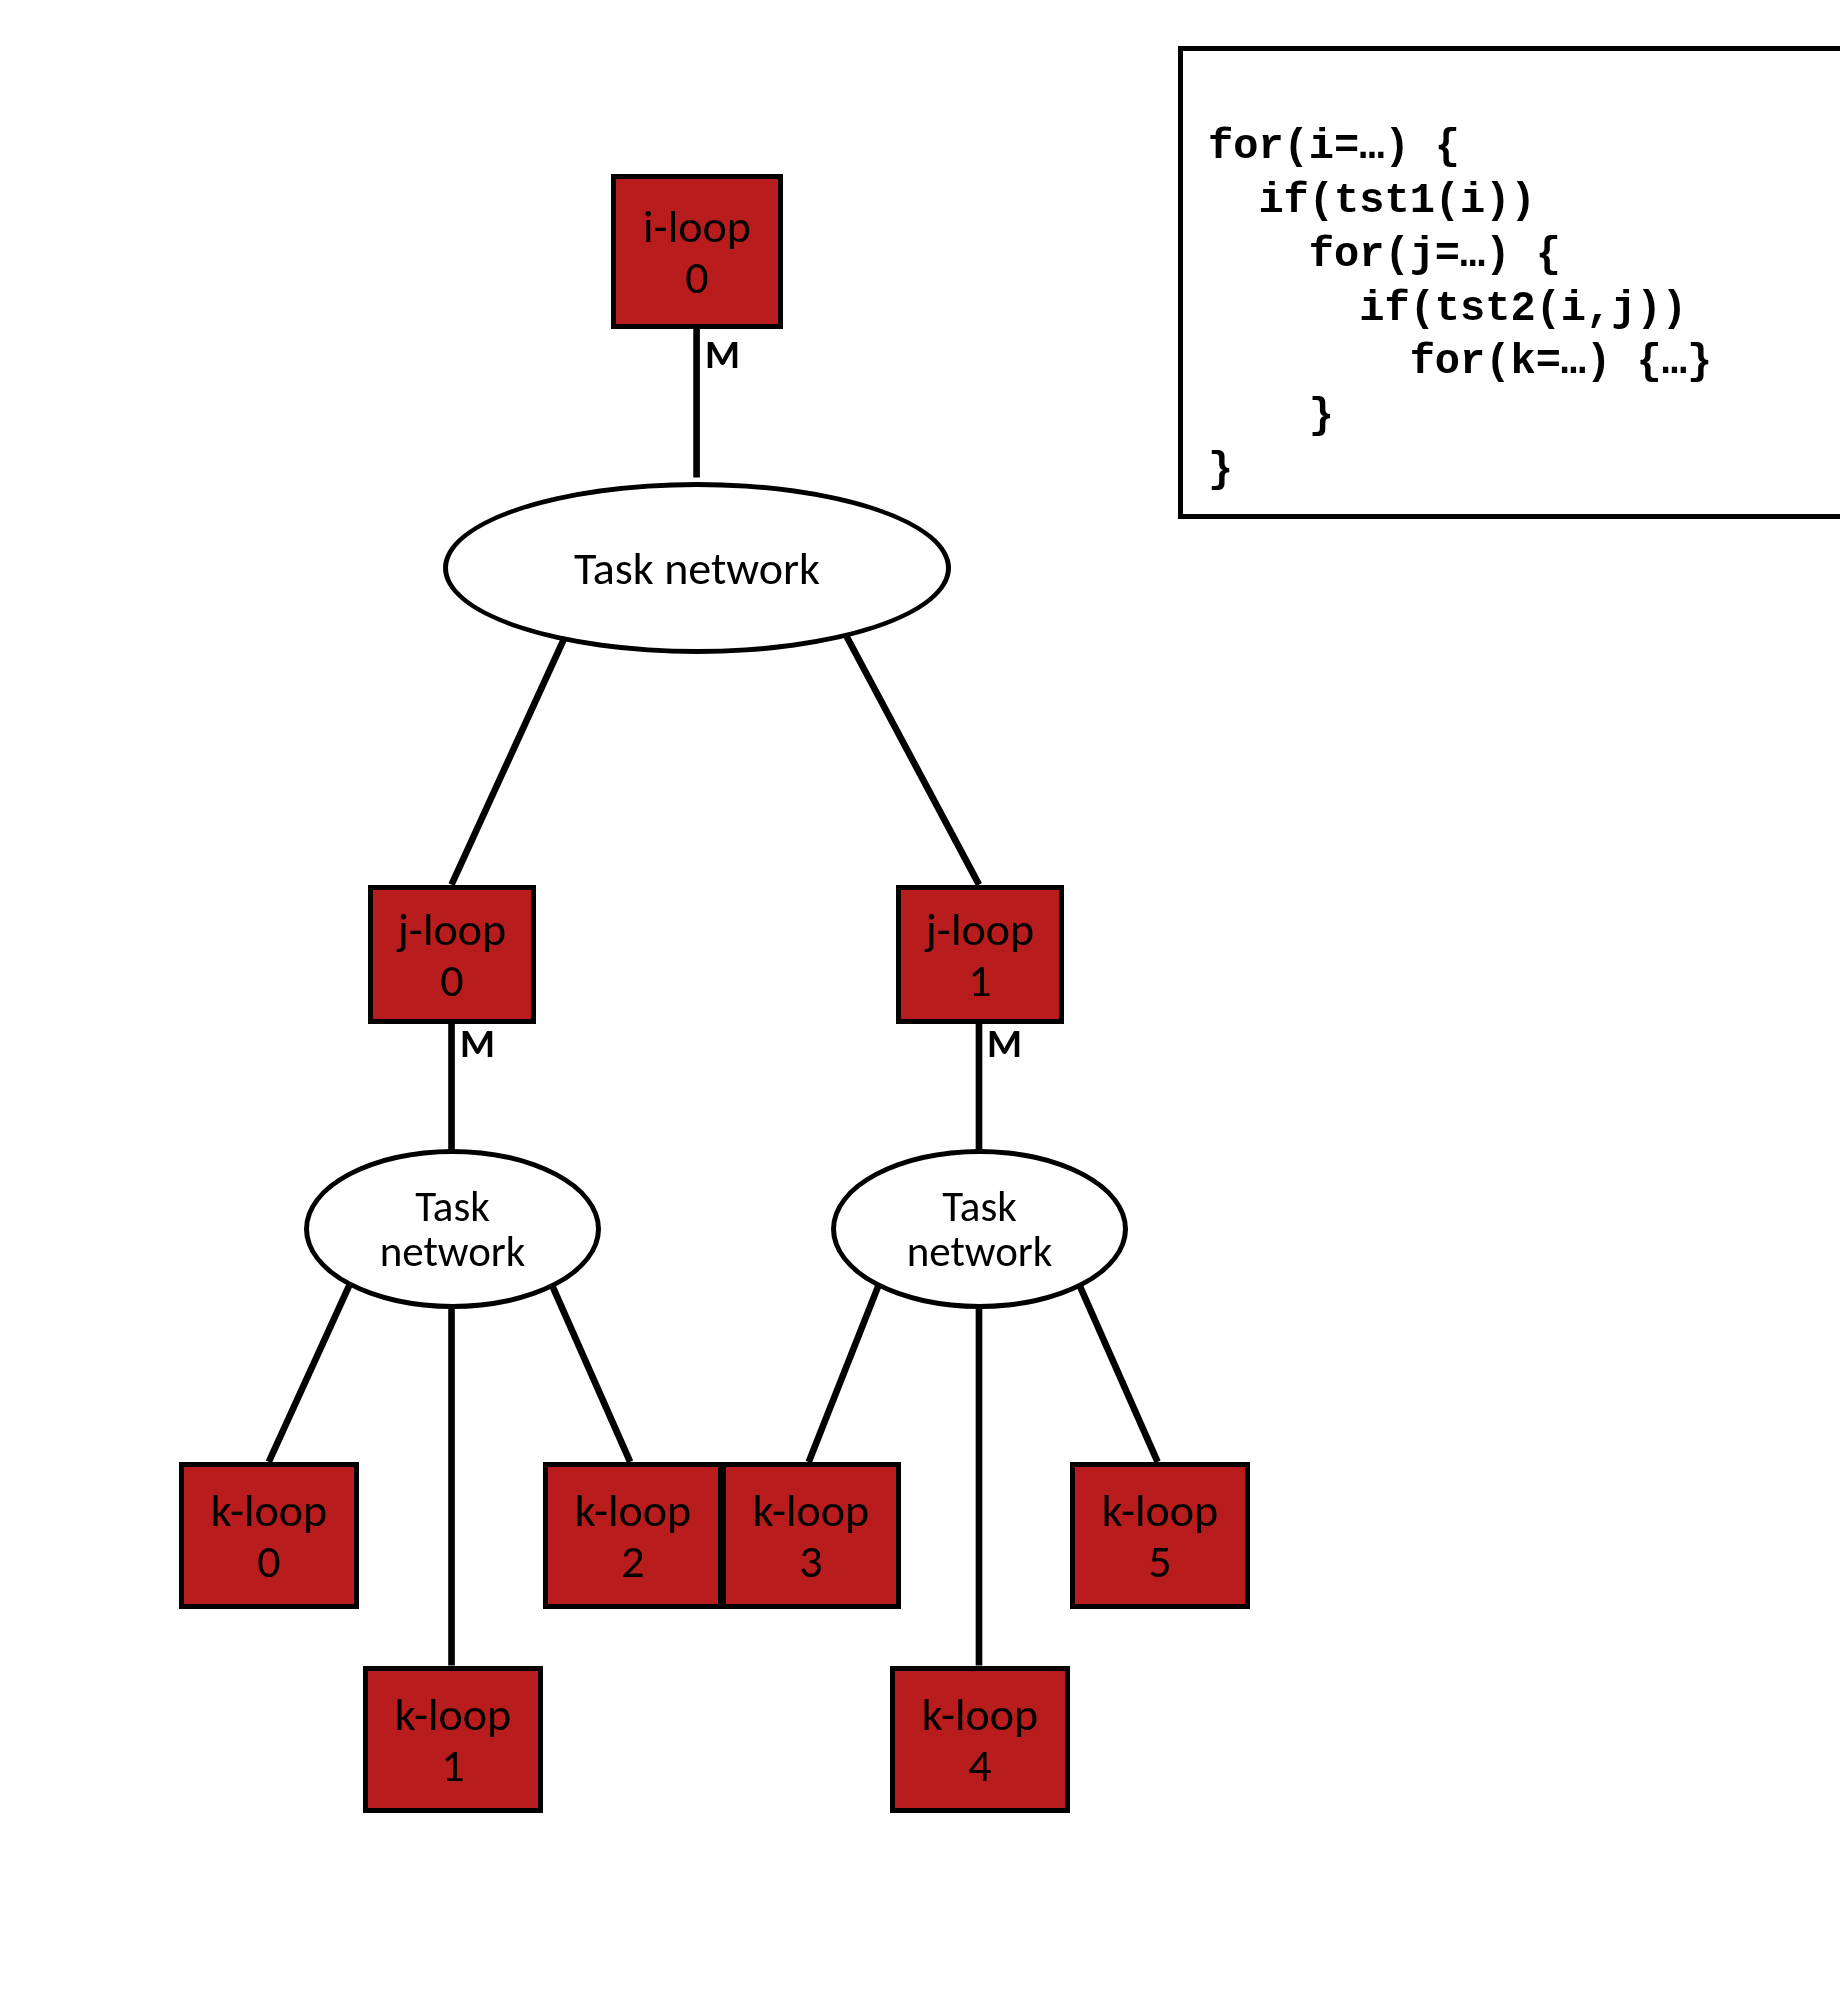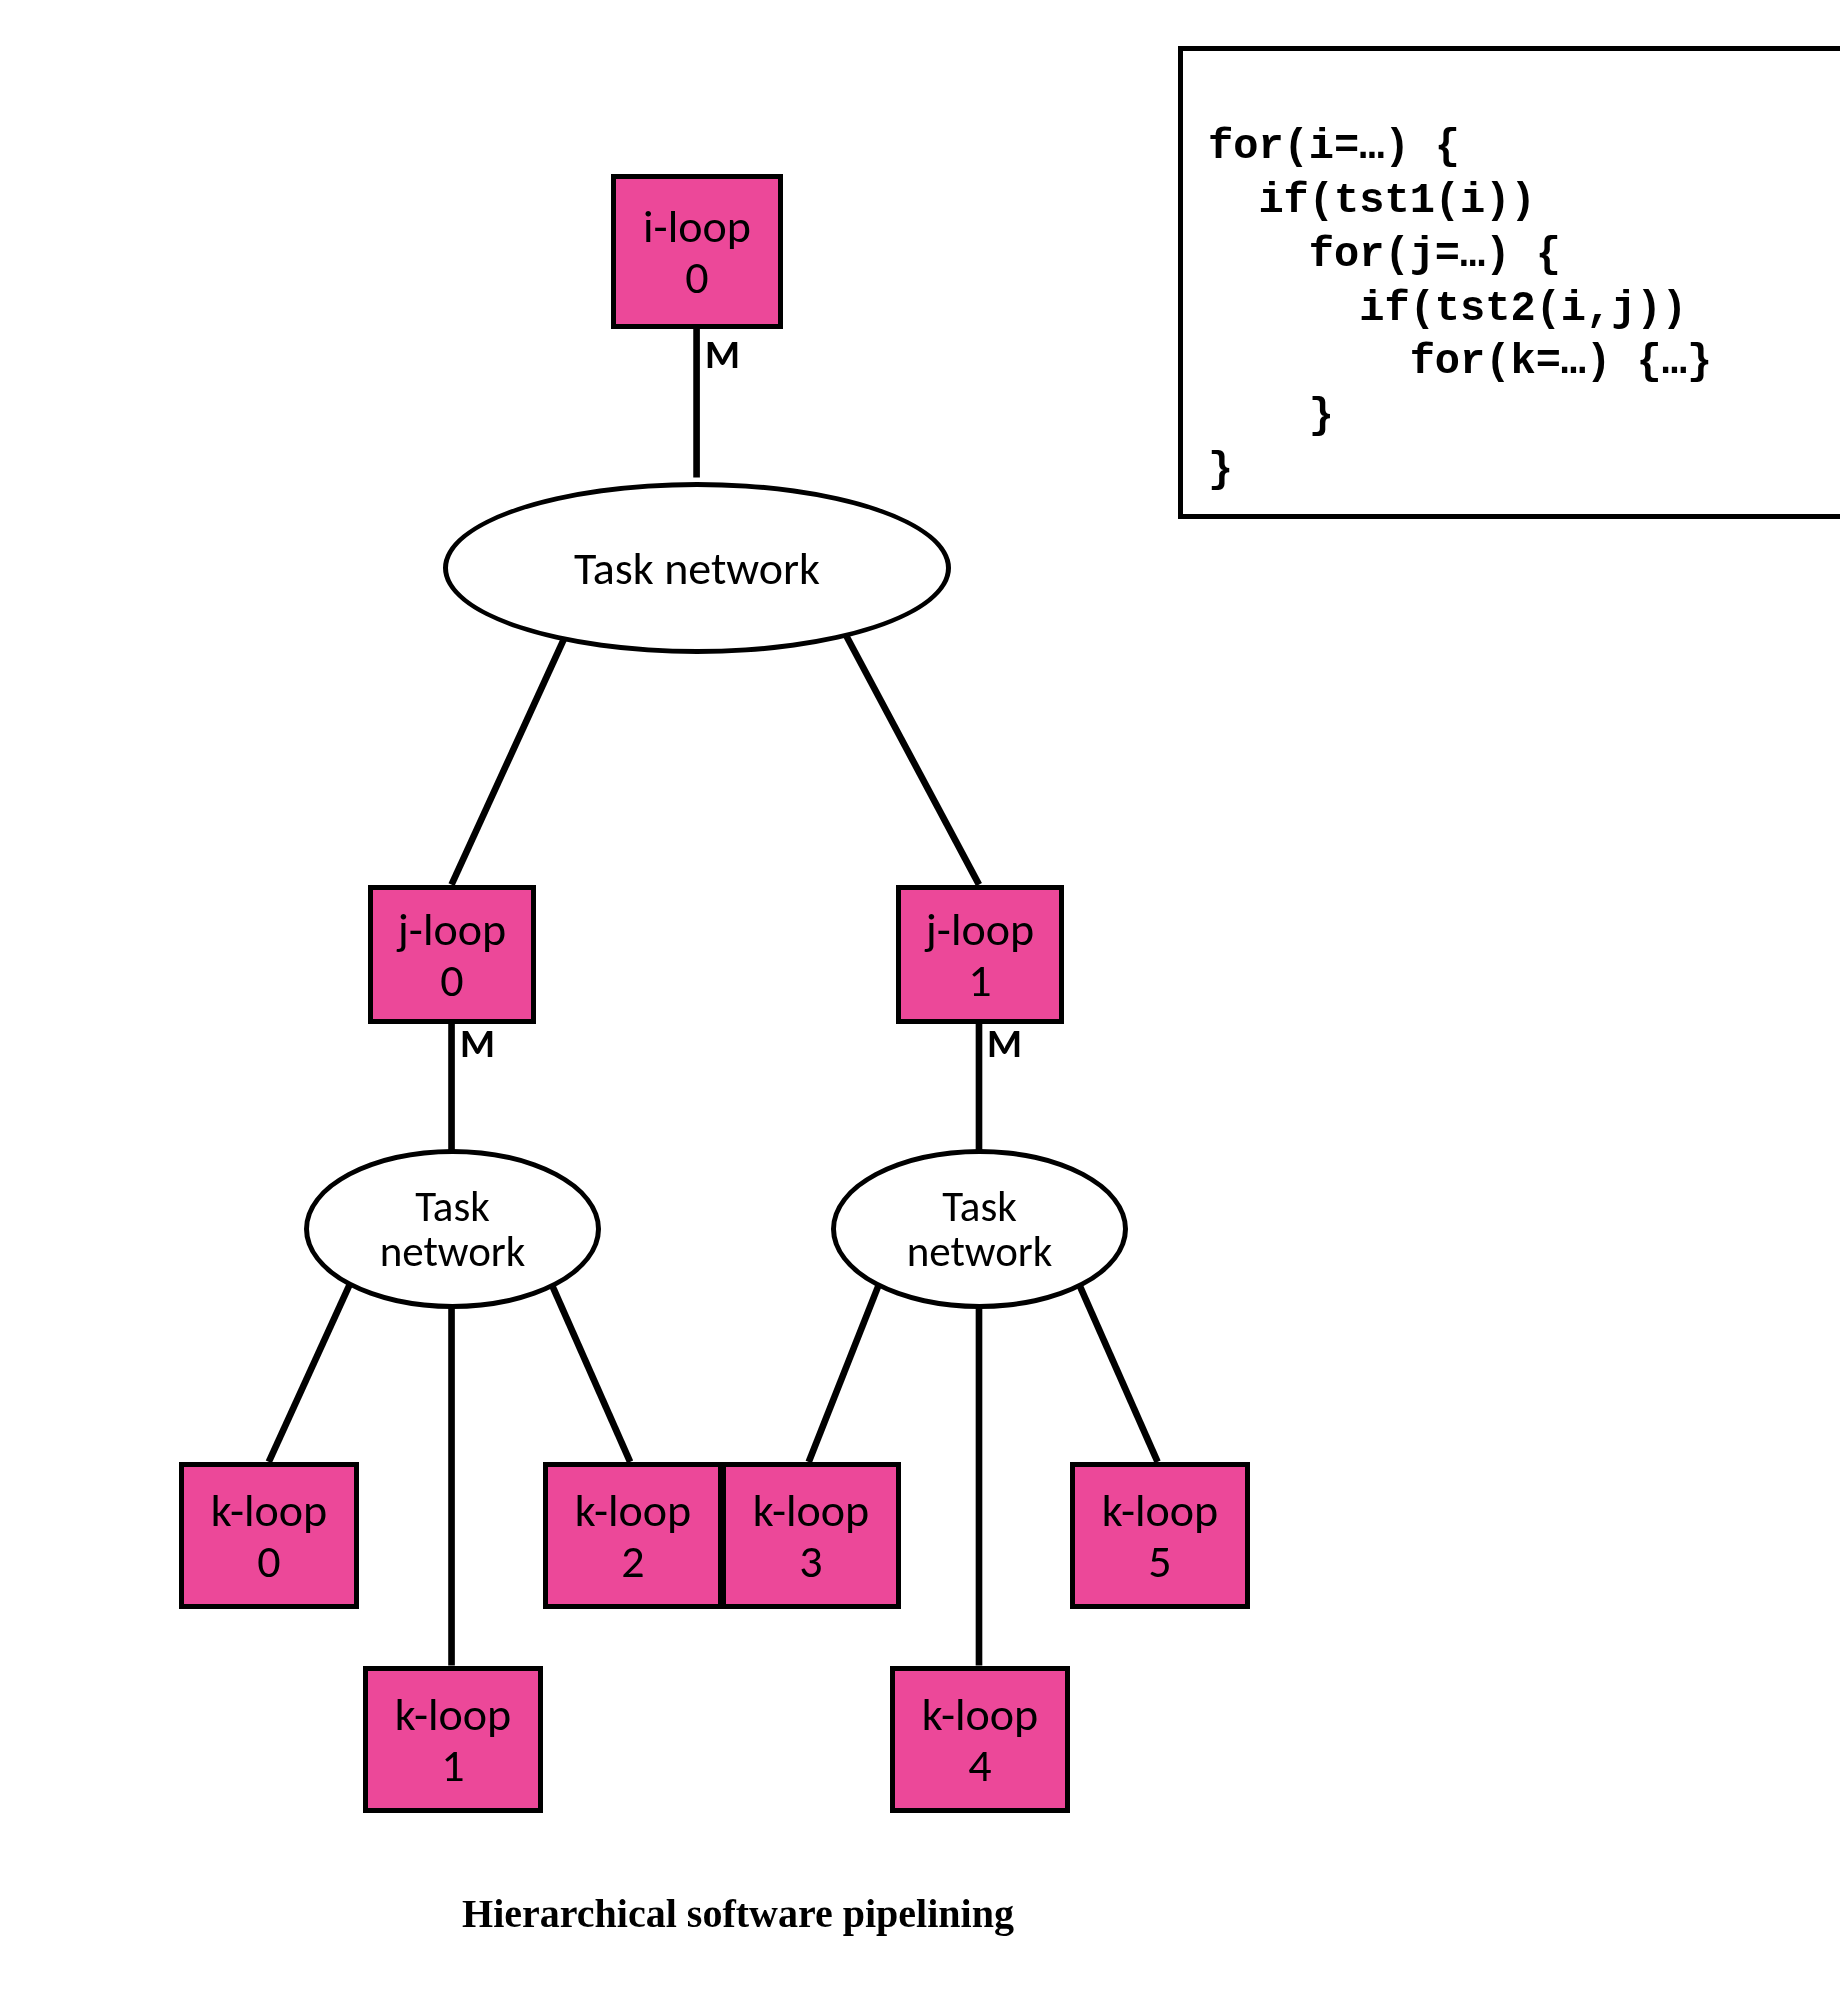--- a/index.html
+++ b/index.html
@@ -11,21 +11,21 @@
   }
   .canvas {
     position: relative;
     width: 1840px;
     height: 2011px;
     margin-left: 32px;
   }
   .node-box {
     position: absolute;
     border: 5px solid #000000;
-    background: #ec4899;
+    background: #b91c1c;
     text-align: right;
     display: flex;
     flex-direction: column;
     justify-content: center;
     align-items: center;
     line-height: 1.1;
   }
   .node-box span {
     display: block;
   }
@@ -156,16 +156,15 @@
 
   <div class="node-box" style="left:331px; top:1666px; width:170px; height:137px; font-size:46px;">
     <span>k-loop</span>
     <span>1</span>
   </div>
   <div class="node-box" style="left:858px; top:1666px; width:170px; height:137px; font-size:46px;">
     <span>k-loop</span>
     <span>4</span>
   </div>
 
-  <div class="caption" style="left:0px; top:1890px; width:1412px; font-size:40px;">Hierarchical software pipelining</div>
 
 </div>
 
 
 </body></html>

